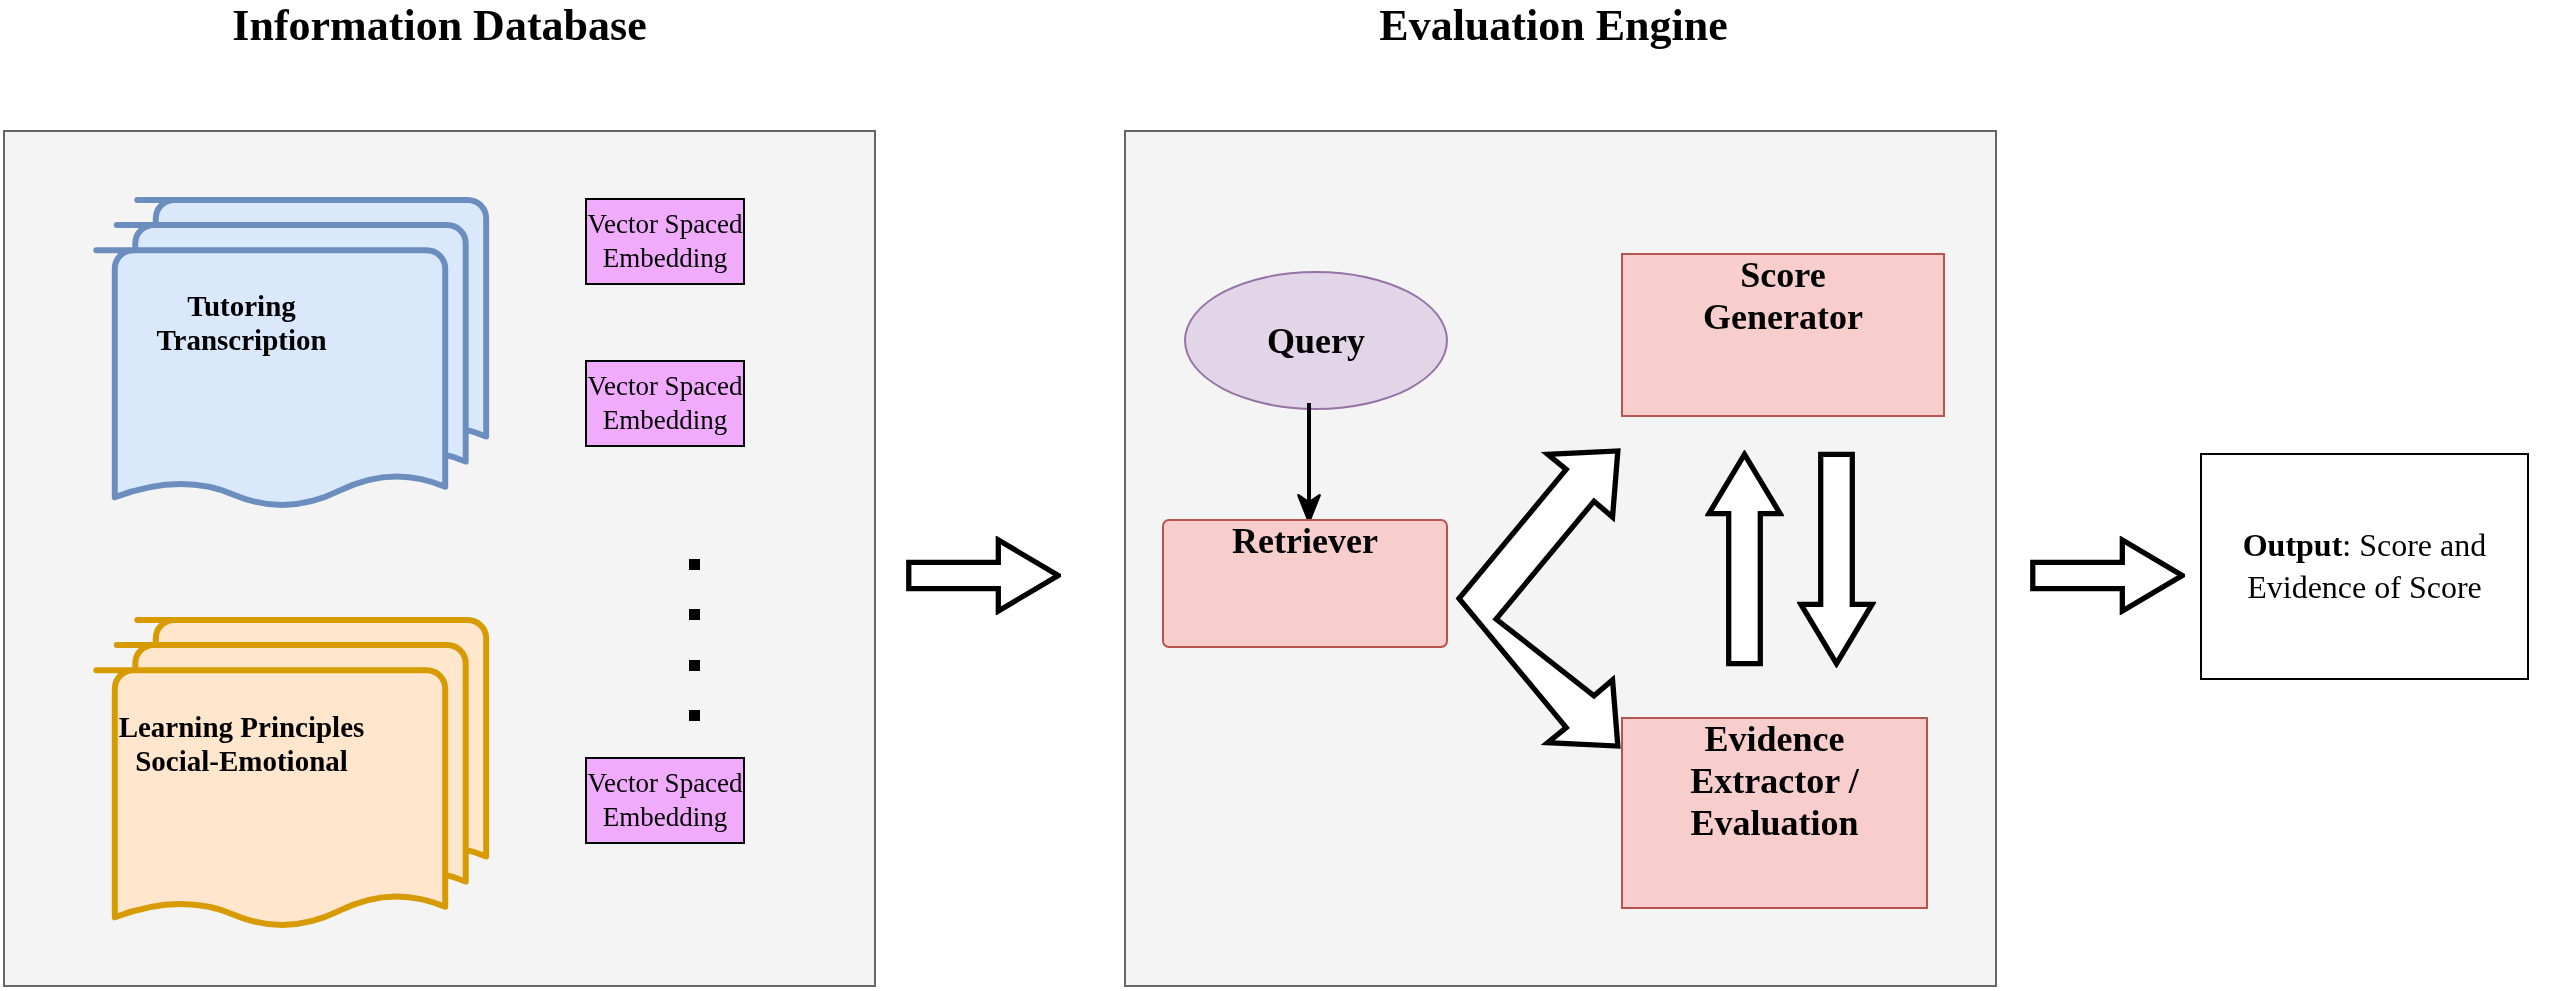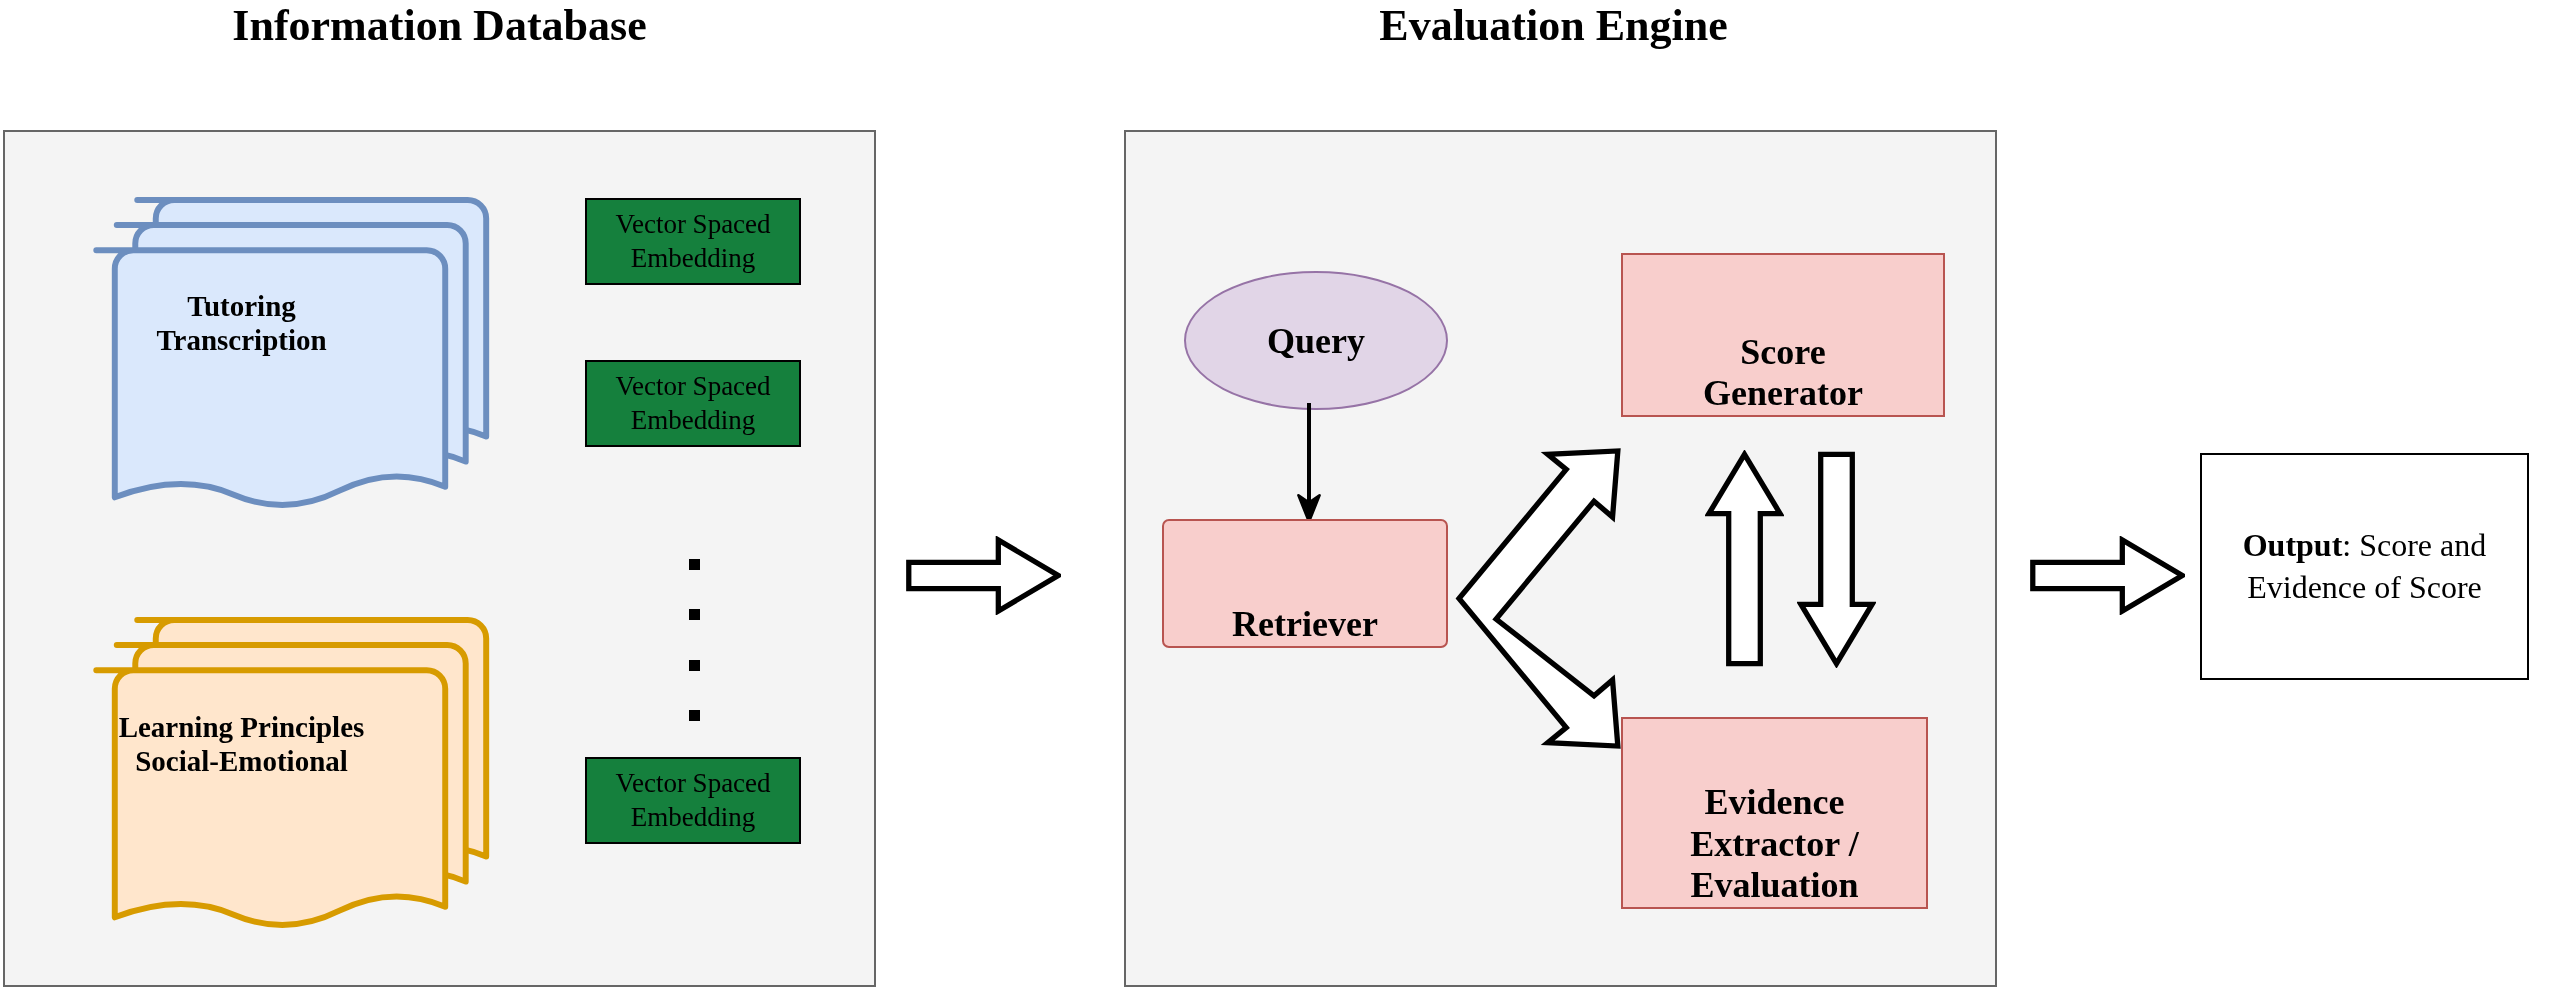--- a/index.html
+++ b/index.html
@@ -56,30 +56,30 @@
     font-weight: bold;
     font-size: 29px;
     line-height: 1.17;
   }
   #doc-label-tutoring { top: 98px; }
   #doc-label-sel      { top: 99px; }
 
   
   .embedding-box {
     position: absolute;
-    background: #15803d;
+    background: #f0abfc;
     border: 2.6px solid #000000;
     box-sizing: border-box;
     display: flex;
     align-items: center;
     justify-content: center;
     text-align: center;
     font-size: 27px;
     line-height: 1.24;
-    width: 216px;
+    width: 160px;
     height: 87px;
   }
   #embedding-box-1 { left: 585px; top: 198px;  }
   #embedding-box-2 { left: 585px; top: 360px;  }
   #embedding-box-3 { left: 585px; top: 757px; }
 
   
   #vertical-ellipsis {
     position: absolute;
     left: 688px;
@@ -124,21 +124,21 @@
     font-weight: bold;
     font-size: 36px;
   }
 
   .pink-box {
     position: absolute;
     background: #f8cecc;
     border: 2.6px solid #b85450;
     box-sizing: border-box;
     display: flex;
-    align-items: flex-end;
+    align-items: flex-start;
     justify-content: center;
     text-align: center;
     font-weight: bold;
     font-size: 36px;
     line-height: 1.16;
   }
   #box-retriever        { left: 1162px; top: 519px;  width: 286px; height: 129px; border-radius: 7px; }
   #box-score-generator  { left: 1621px; top: 253px;  width: 324px; height: 164px; }
   #box-evidence         { left: 1621px; top: 717px; width: 307px; height: 192px; }
 

